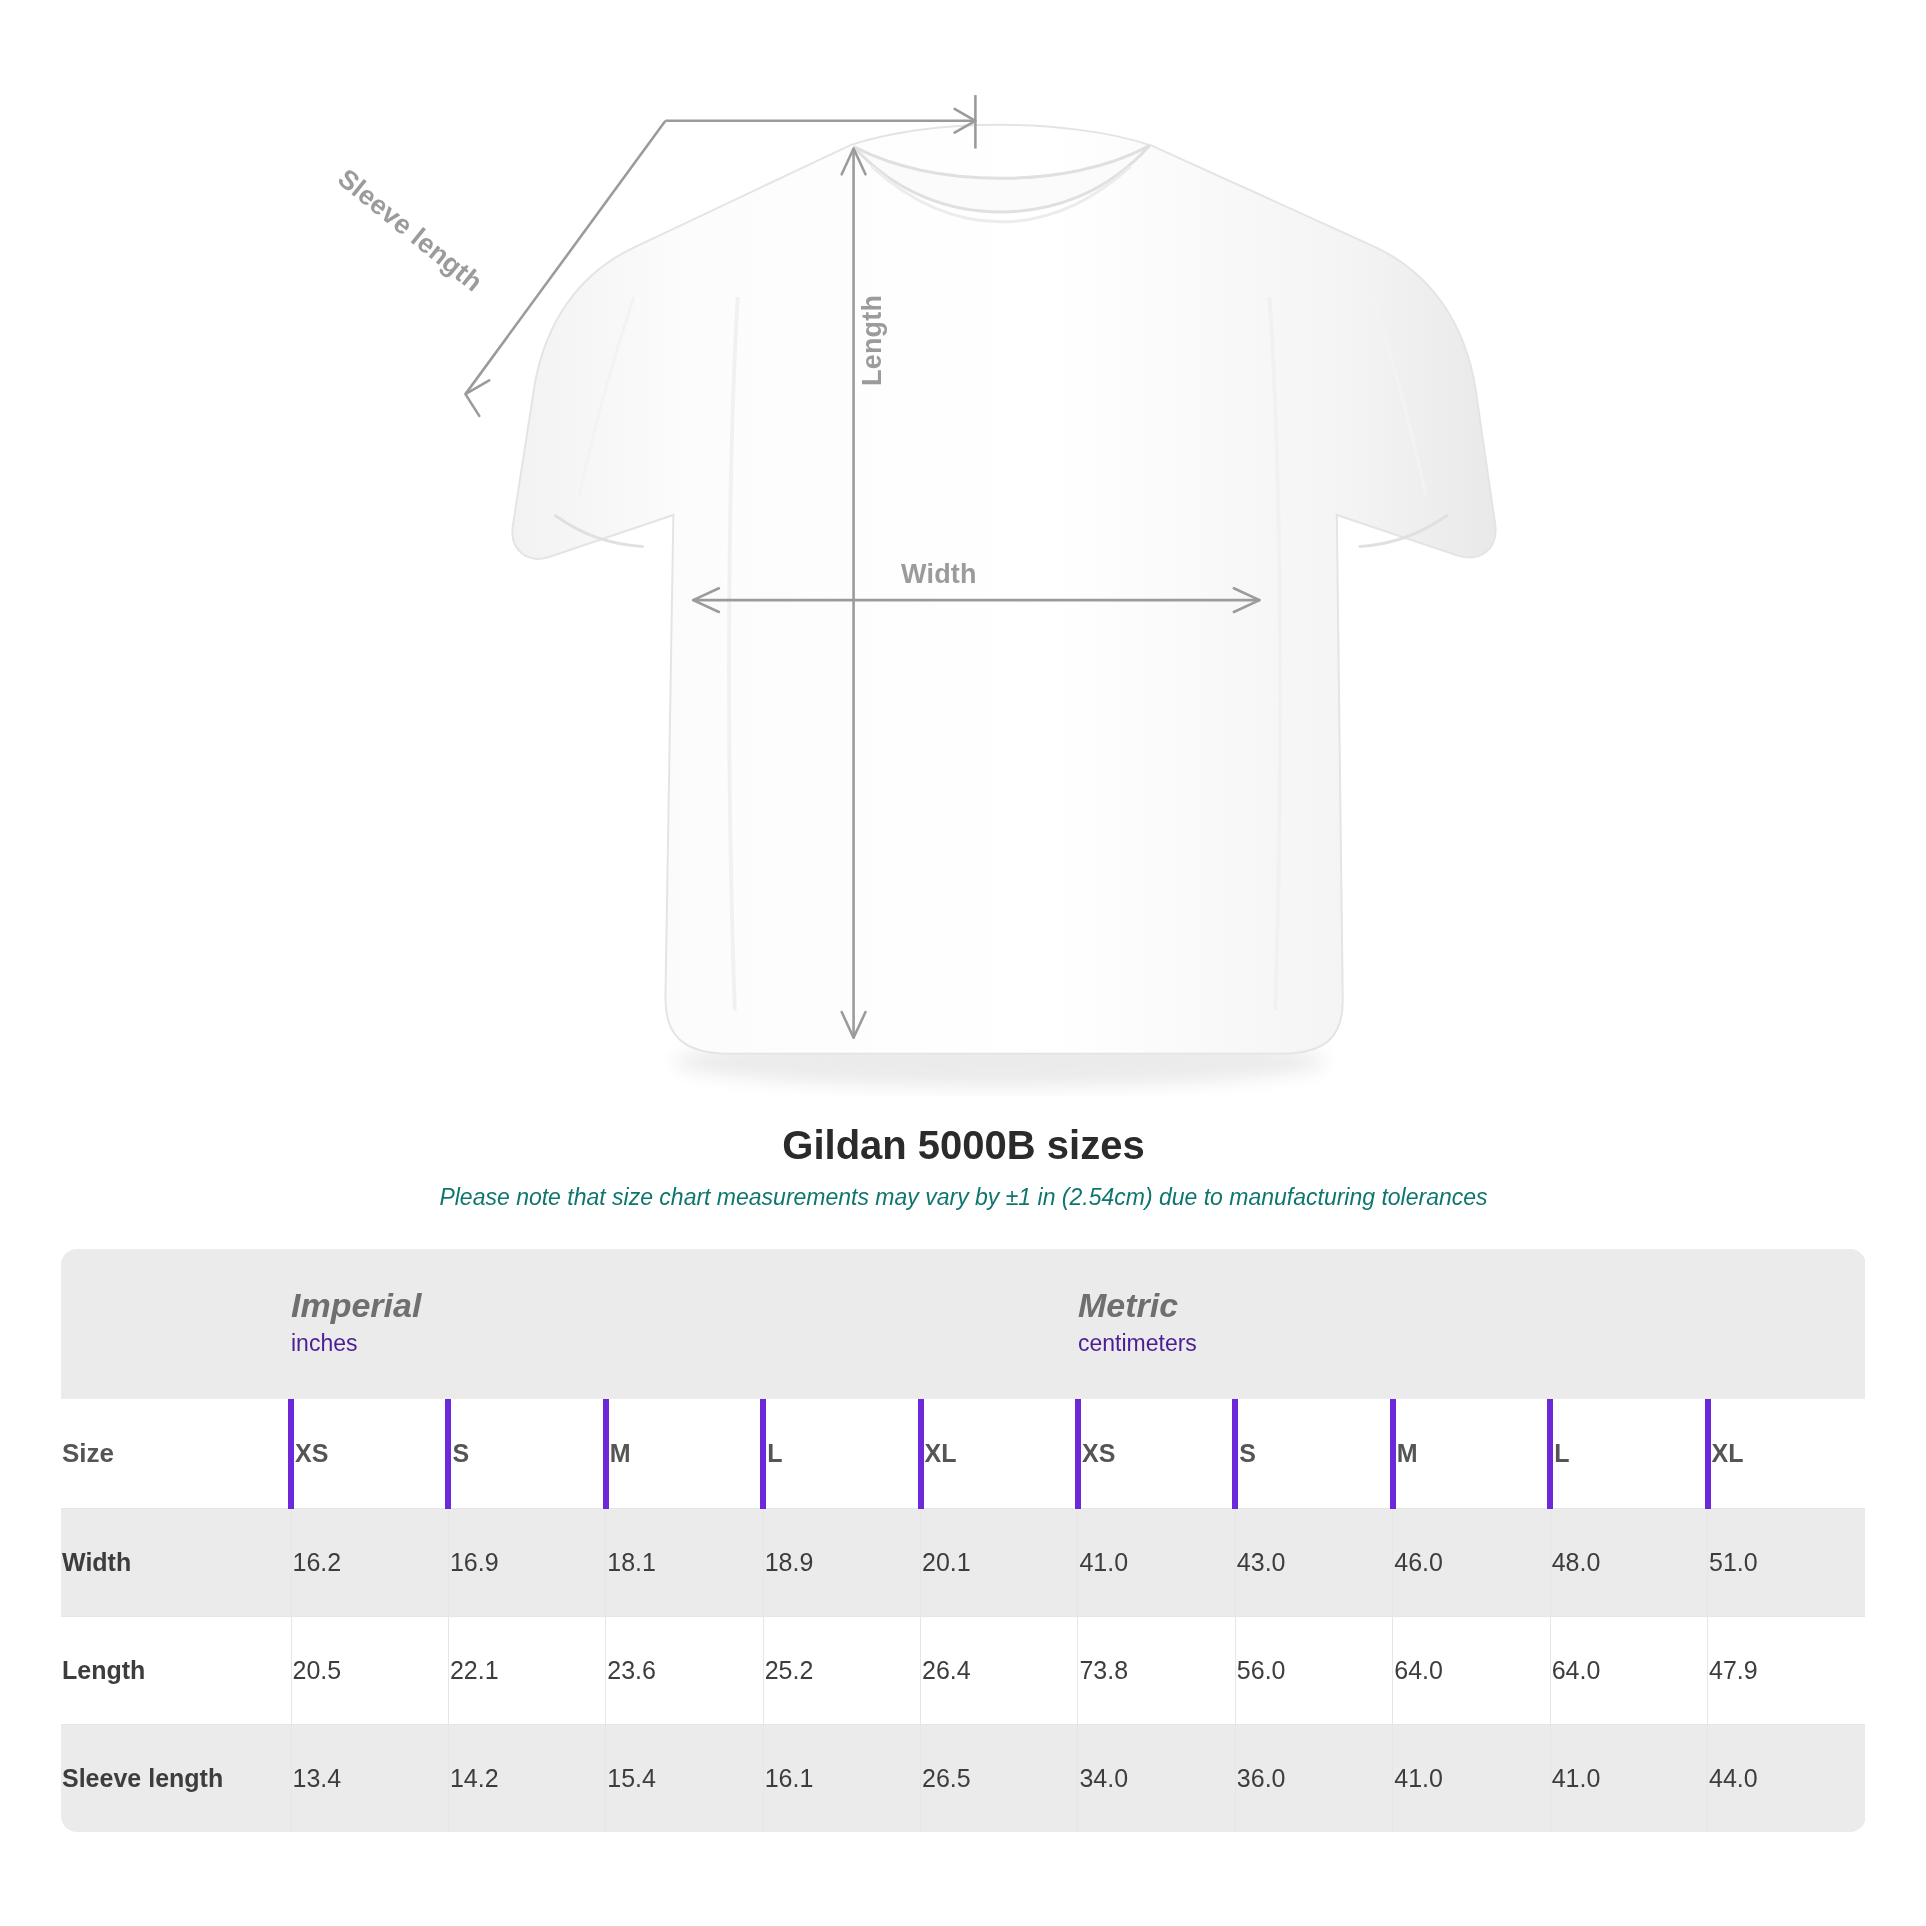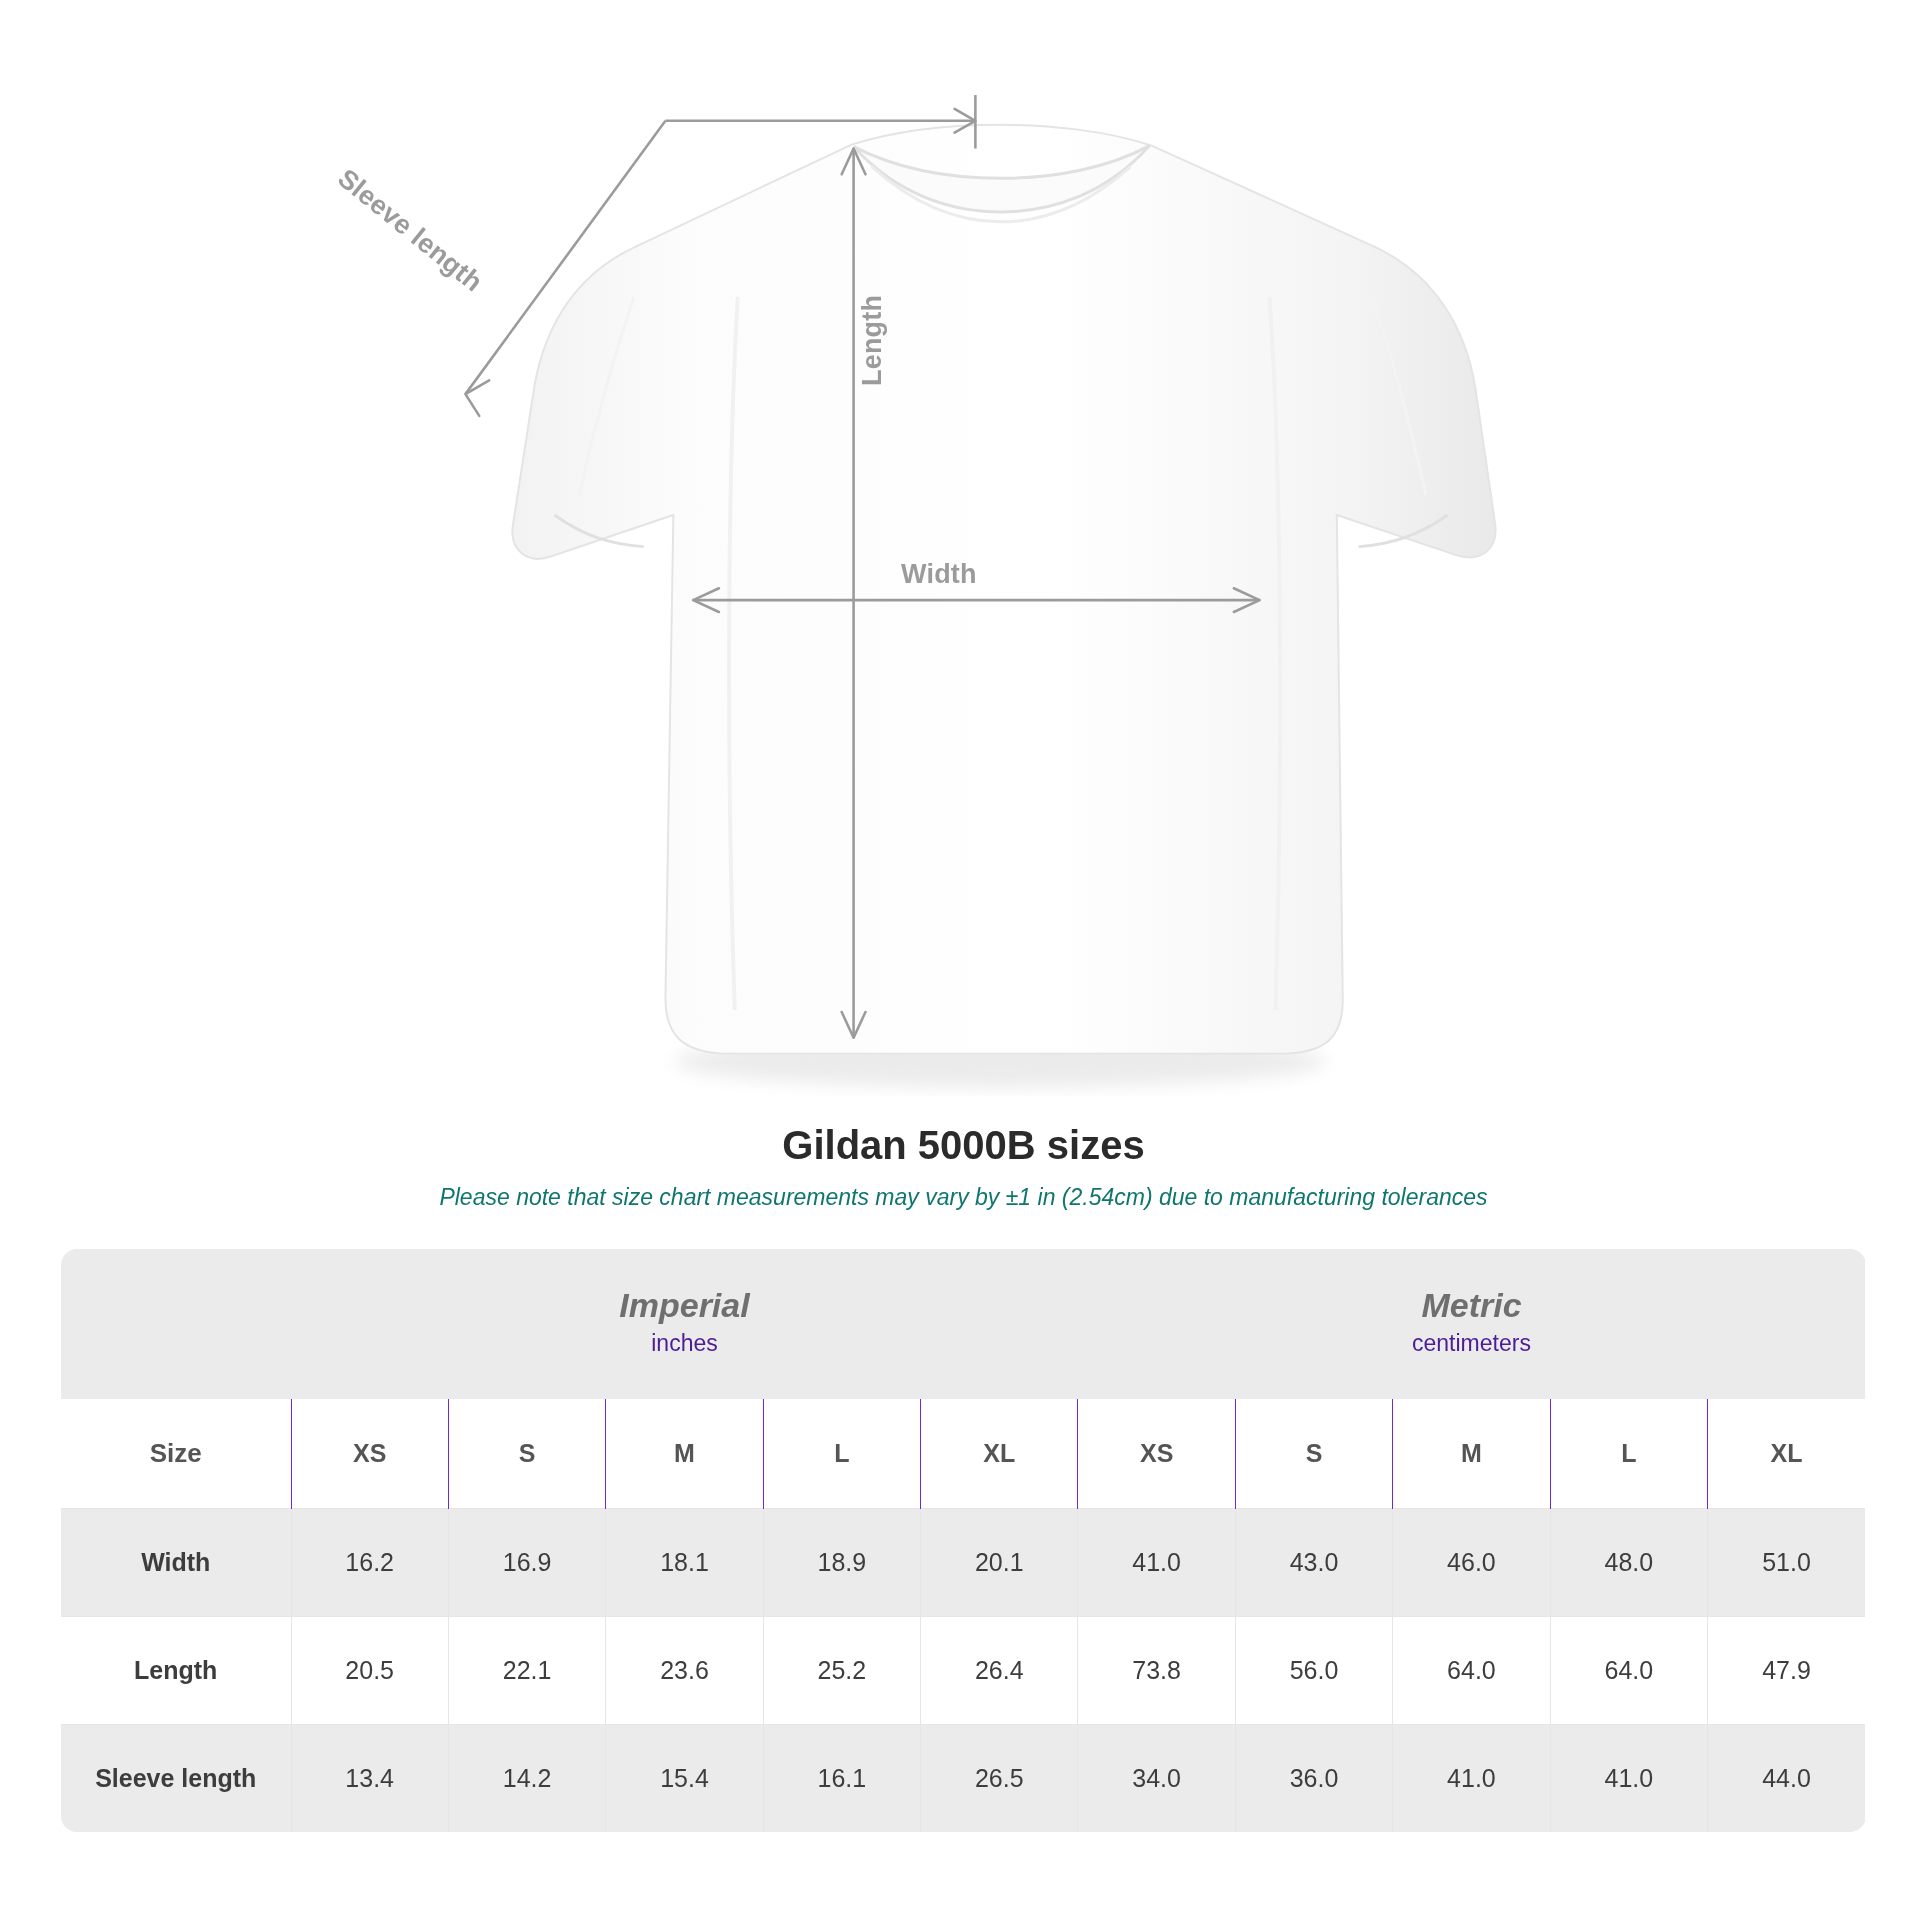--- a/index.html
+++ b/index.html
@@ -79,21 +79,21 @@
     margin: 38px 61px 0 61px;
     border-radius: 16px;
     overflow: hidden;
   }
   table.size-table {
     border-collapse: collapse;
     width: 1804px;
     table-layout: fixed;
   }
   table.size-table td, table.size-table th {
-    text-align: center;
+    text-align: left;
     vertical-align: middle;
     border: none;
   }
   
   tr.unit-row td {
     background: #ebebeb;
     height: 150px;
     padding: 0;
   }
   tr.unit-row td.blank {
@@ -111,21 +111,21 @@
     color: #4c1d95;
     line-height: 1.6;
   }
   
   tr.size-row td {
     background: #ffffff;
     height: 107px;
     font-size: 25px;
     font-weight: bold;
     color: #555555;
-    border-right: 1px solid #6d28d9;
+    border-right: 6px solid #6d28d9;
   }
   tr.size-row td:last-child { border-right: none; }
   tr.size-row td.rowlabel { font-size: 26px; }
 
   tr.data-row td {
     height: 105px;
     font-size: 25px;
     color: #3d3d3d;
     border-right: 1px solid #e6e6e6;
     border-top: 1px solid #e6e6e6;

